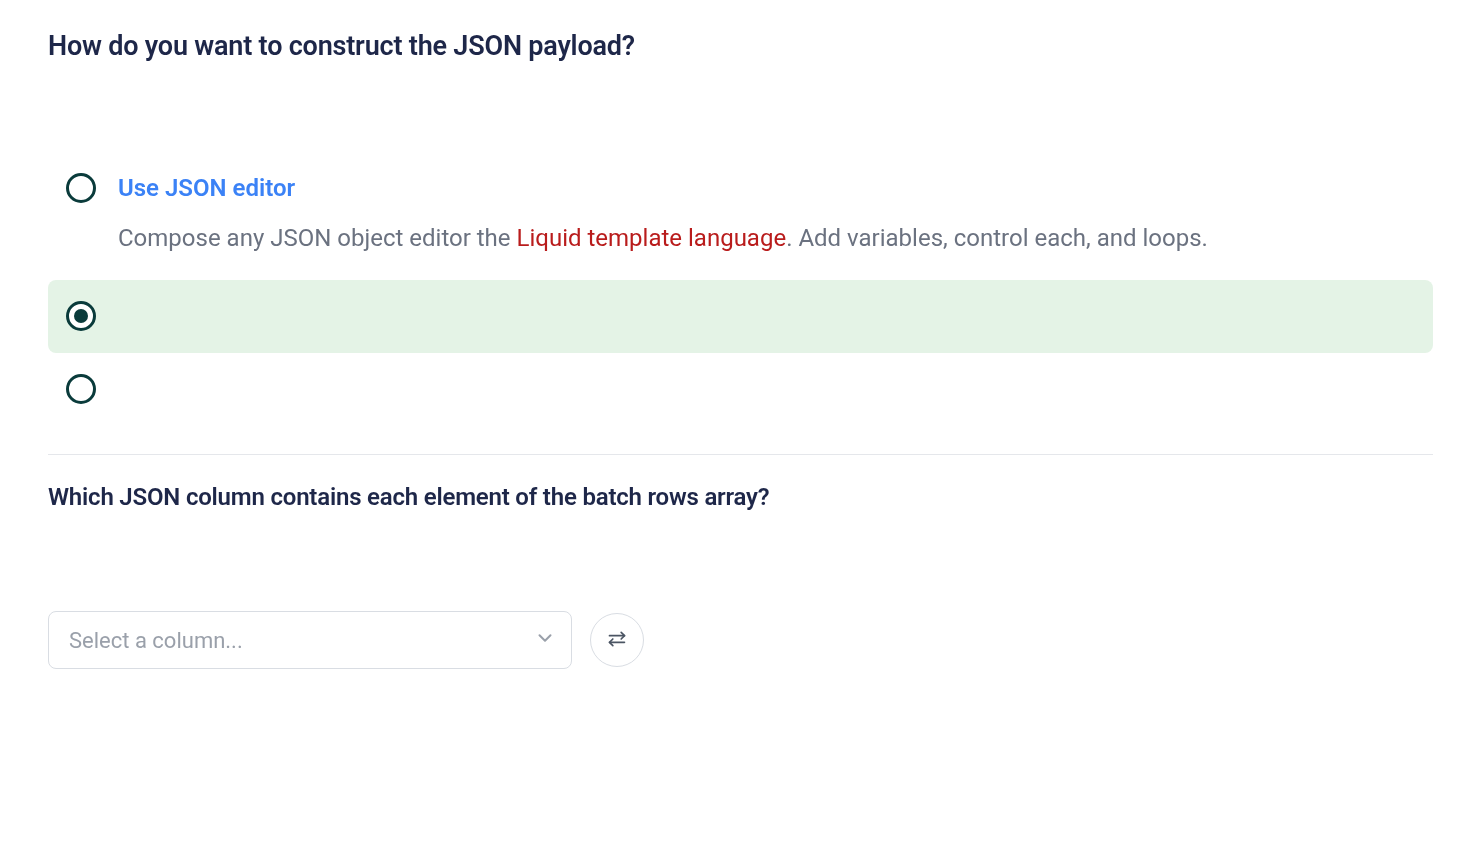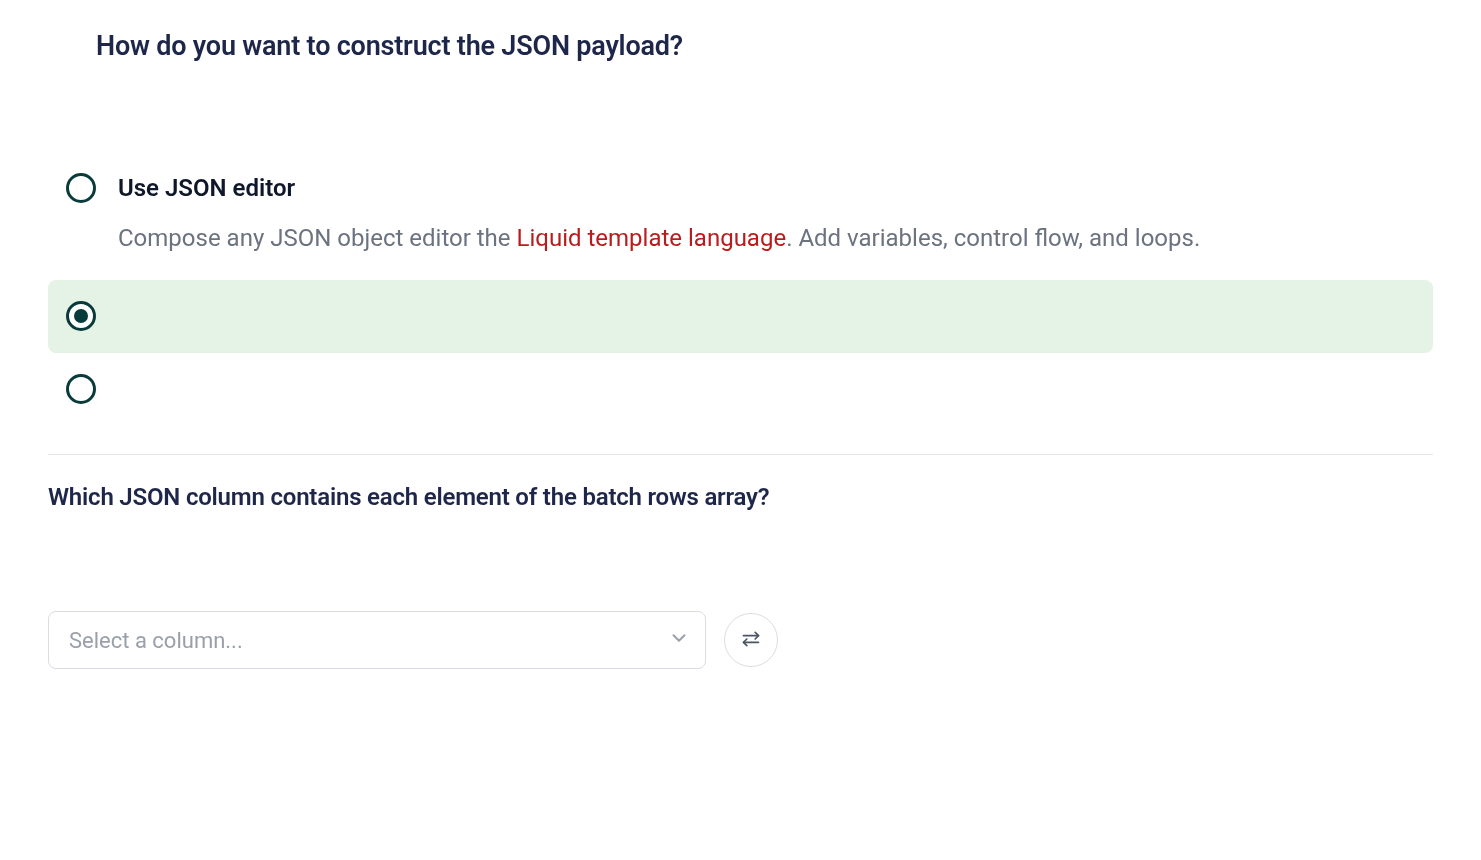--- a/index.html
+++ b/index.html
@@ -13,21 +13,20 @@
       padding: 30px 48px;
       color: #1e2749;
       width: 1481px;
     }
     .section-heading {
       font-size: 27px;
       font-weight: 600;
       color: #1e2749;
       margin-bottom: 90px;
       letter-spacing: -0.2px;
-      margin-left: 48px;
     }
     .options-group {
       display: flex;
       flex-direction: column;
       gap: 0;
     }
     .radio-option {
       display: flex;
       align-items: flex-start;
       padding: 20px 18px 22px 18px;
@@ -62,21 +61,21 @@
     }
     .radio-option.selected .radio-dot {
       display: block;
     }
     .radio-content {
       flex: 1;
     }
     .radio-title {
       font-size: 24px;
       font-weight: 600;
-      color: #0f172a;
+      color: #3b82f6;
       line-height: 1.4;
     }
     .radio-option.selected .radio-title {
       color: #0a3b3b;
     }
     .radio-desc {
       font-size: 24px;
       color: #6b7280;
       line-height: 1.7;
       margin-top: 12px;
@@ -99,21 +98,21 @@
       letter-spacing: -0.2px;
     }
     .select-row {
       display: flex;
       align-items: center;
       gap: 18px;
       margin-top: 100px;
     }
     .select-wrap {
       position: relative;
-      width: 658px;
+      width: 524px;
     }
     .select-box {
       width: 100%;
       height: 58px;
       border: 1px solid #d9dde3;
       border-radius: 8px;
       background: #fff;
       padding: 0 48px 0 20px;
       font-size: 22px;
       color: #9aa0aa;
@@ -149,21 +148,21 @@
 
 <div class="options-group">
 
   <div class="radio-option">
     <div class="radio-circle">
       
     </div>
     <div class="radio-content">
       <div class="radio-title">Use JSON editor</div>
       <div class="radio-desc">
-        <span>Compose any JSON object editor the </span><a href="#">Liquid template language</a><span>. Add variables, control flow, and loops.</span>
+        <span>Compose any JSON object editor the </span><a href="#">Liquid template language</a><span>. Add variables, control each, and loops.</span>
       </div>
     </div>
   </div>
 
   <div class="radio-option selected">
     <div class="radio-circle">
       <div class="radio-dot"></div>
     </div>
     <div class="radio-content">
     </div>

